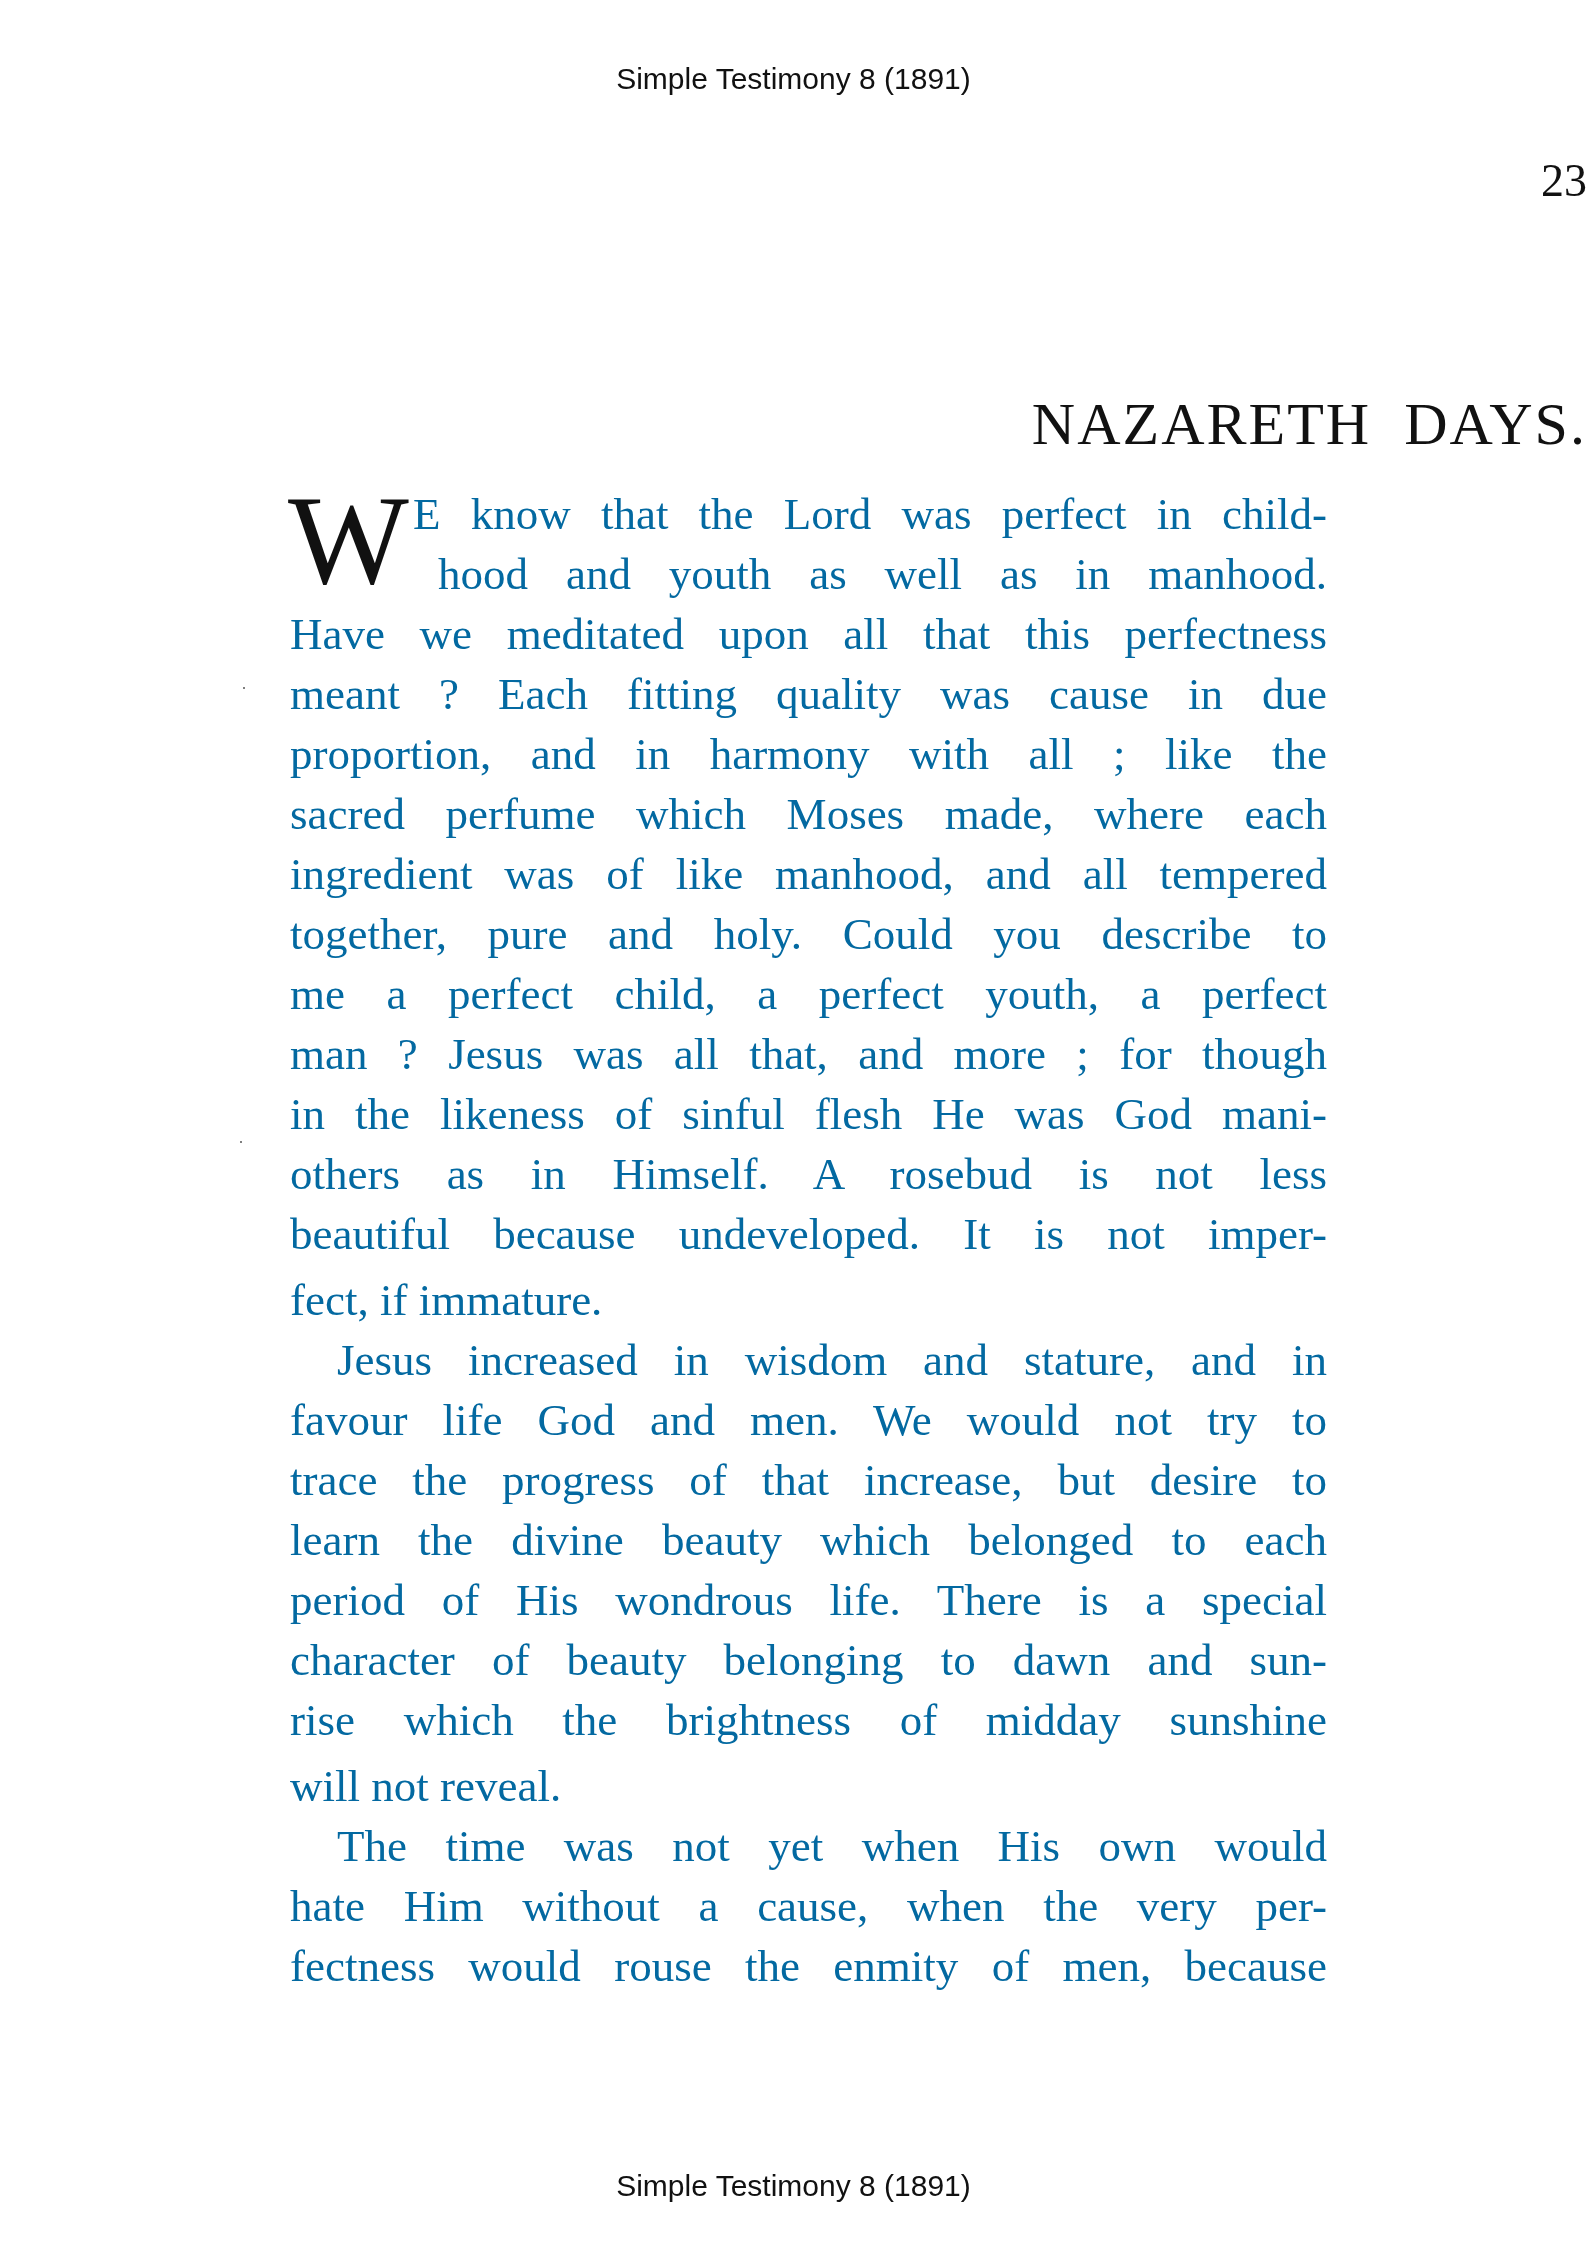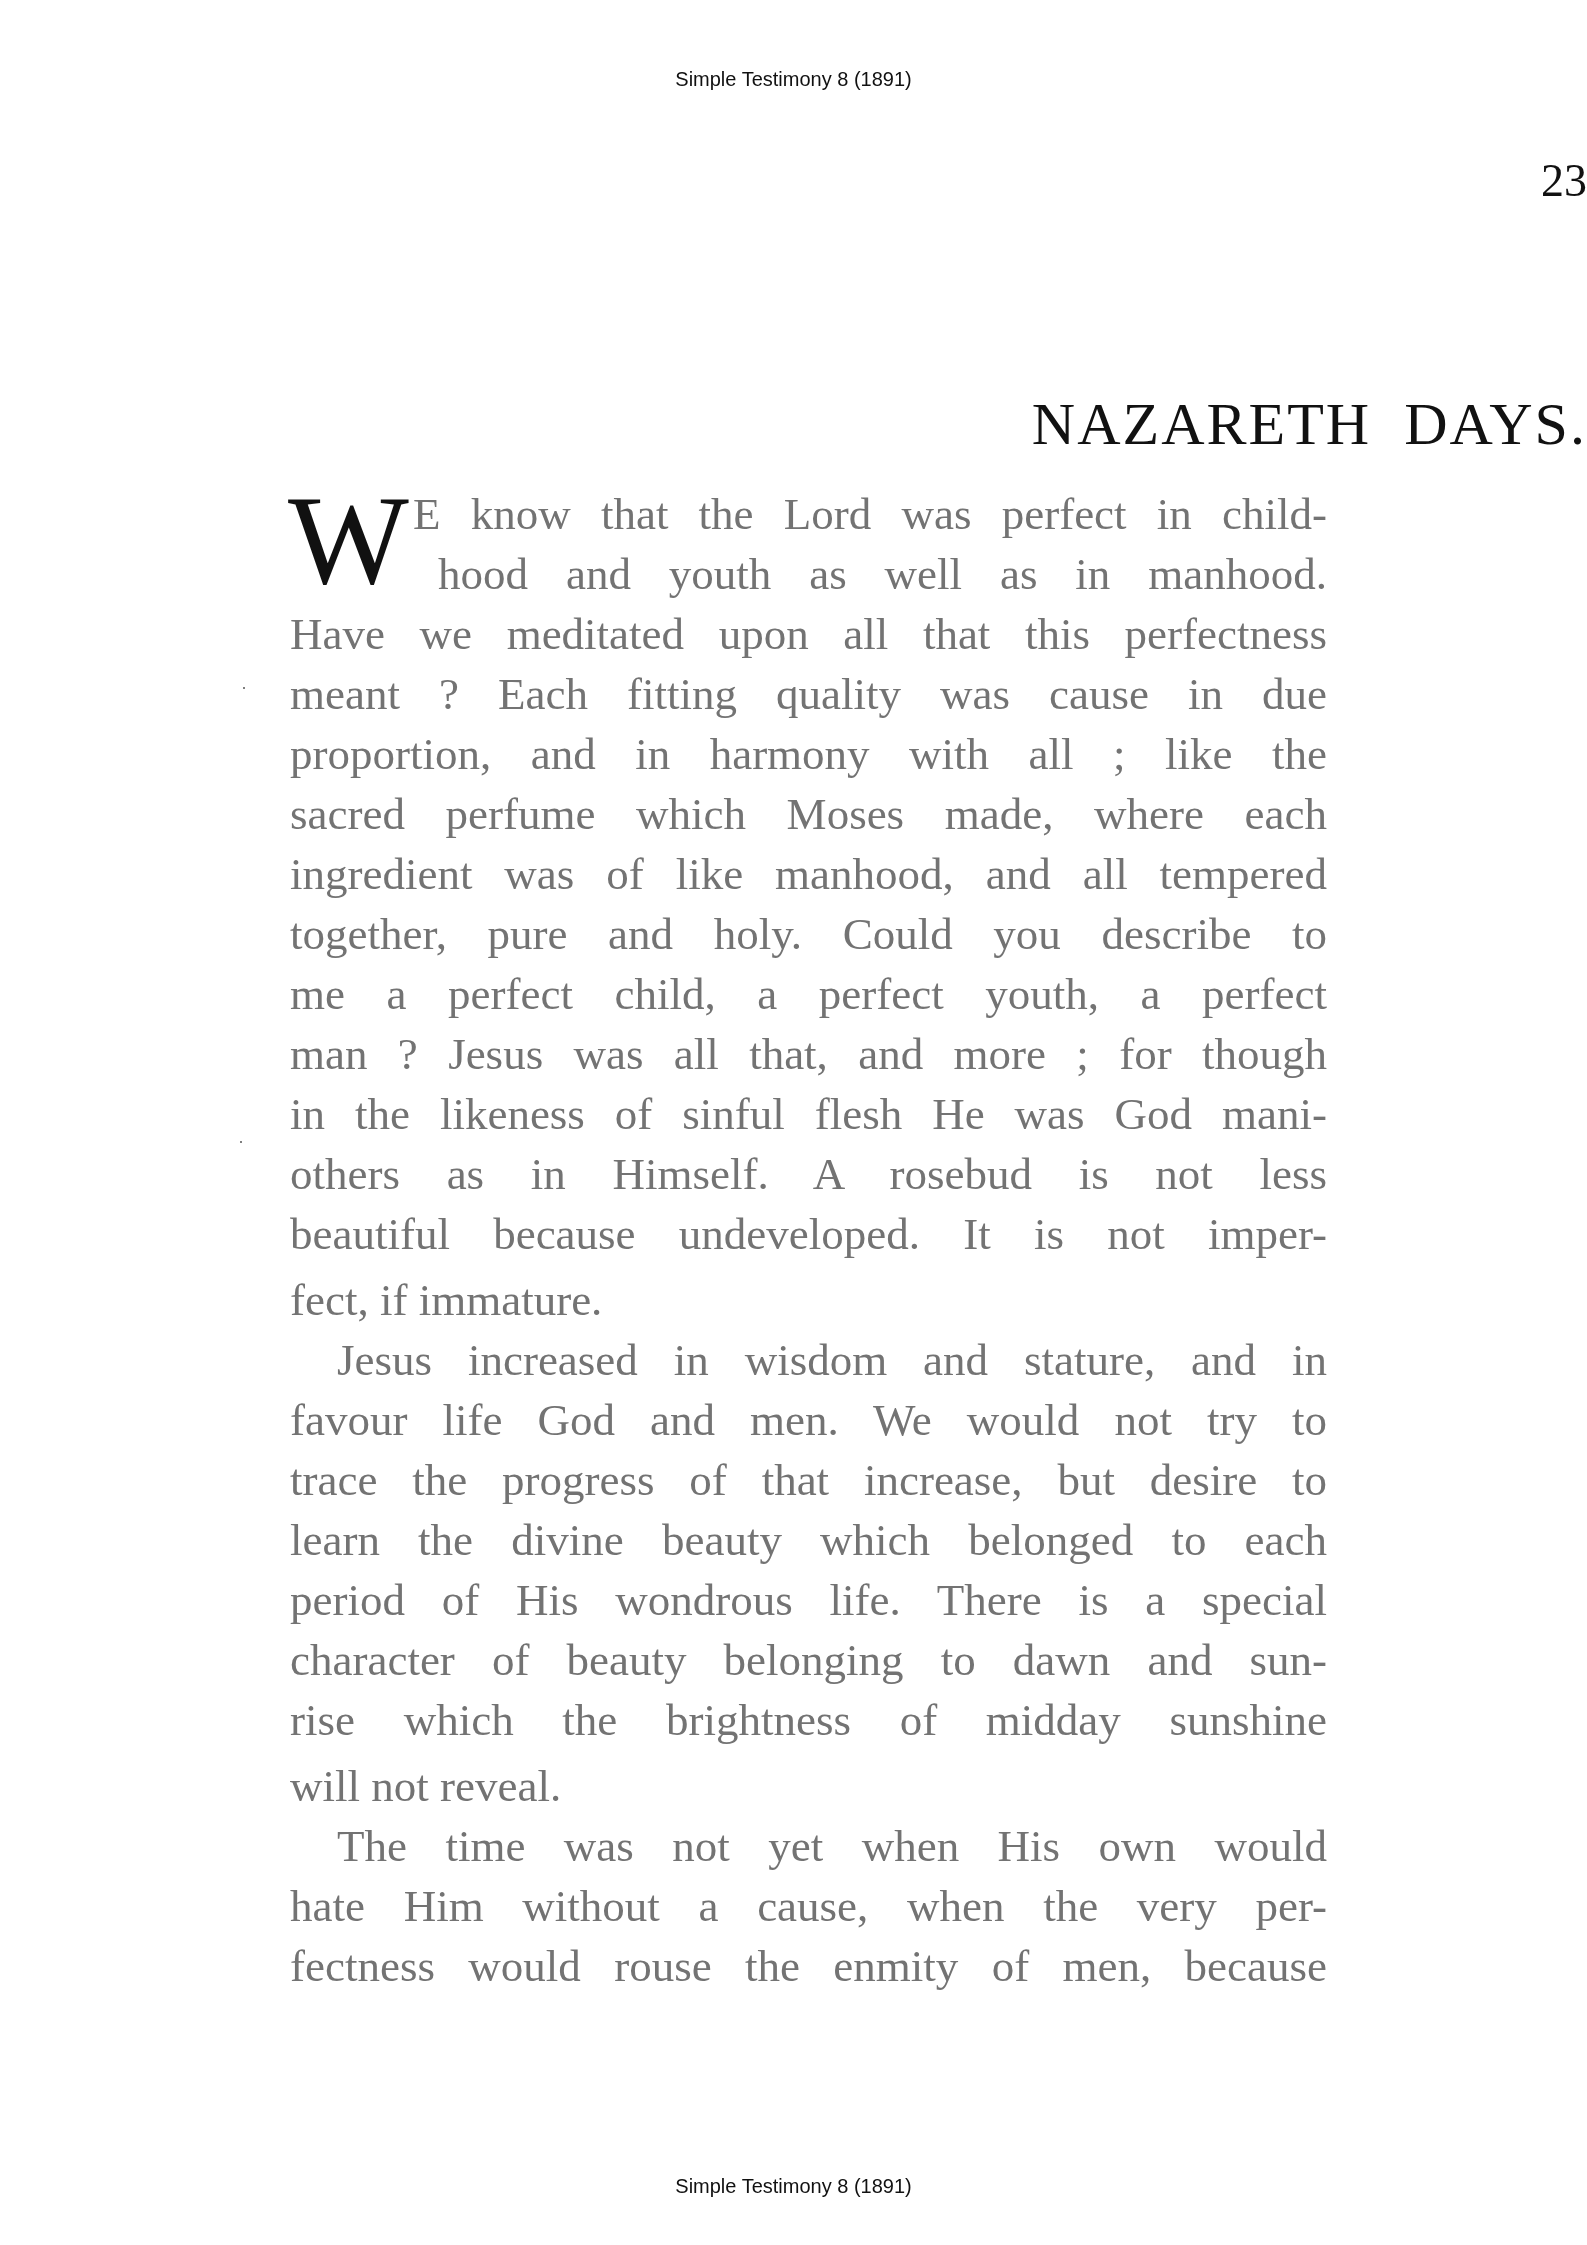--- a/index.html
+++ b/index.html
@@ -1,33 +1,33 @@
 <!DOCTYPE html>
 <html><head>
 <meta charset="utf-8">
 <style>
   html, body { margin: 0; padding: 0; background: #ffffff; }
   body { width: 1587px; height: 2245px; position: relative; overflow: hidden; color: #111111; }
   .running-head {
     position: absolute; left: 0; width: 1587px; text-align: center;
-    font-family: "Liberation Sans", sans-serif; font-size: 20px; line-height: 30px; color: #111111;
+    font-family: "Liberation Sans", sans-serif; font-size: 30px; line-height: 30px; color: #111111;
   }
   .header { top: 64px; }
   .footer { top: 2171px; }
   .page-number {
     position: absolute; left: 0; width: 1587px; top: 158px; text-align: right;
     font-family: "Liberation Serif", serif; font-size: 46px; line-height: 46px; font-weight: normal; color: #111111;
   }
   .title {
     position: absolute; left: 0; width: 1587px; top: 391px; text-align: right;
     font-family: "Liberation Serif", serif; font-size: 60px; line-height: 66px; letter-spacing: 2px; word-spacing: 16px; color: #111111;
   }
   .body-text {
     position: absolute; left: 290px; width: 1037px; top: 484px;
-    font-family: "Liberation Serif", serif; font-size: 45px; line-height: 60px; color: #737373;
+    font-family: "Liberation Serif", serif; font-size: 45px; line-height: 60px; color: #0369a1;
   }
   .line {
     display: block; height: 60px; text-align: justify; text-align-last: justify; white-space: normal; overflow: visible;
   }
   .line.last { text-align-last: left; margin-top: 6px; }
   .line.indent { padding-left: 47px; }
   .line.first { padding-left: 123px; }
   .line.second { padding-left: 148px; }
   .drop-cap {
     position: absolute; left: 288px; top: 476px;

